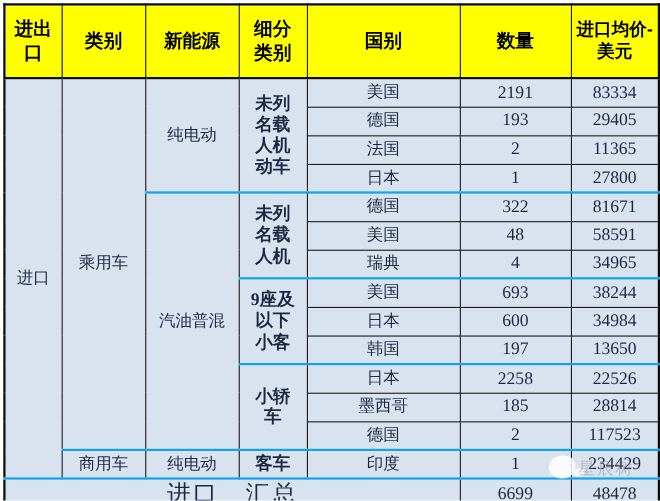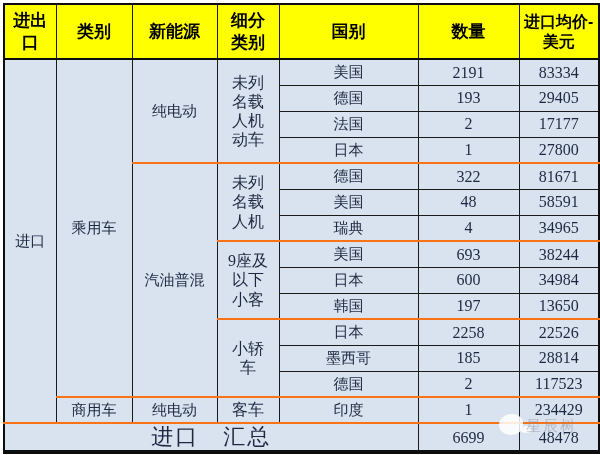--- a/index.html
+++ b/index.html
@@ -25,42 +25,42 @@
     border-bottom: 4px solid #0d0d0d;
   }
   th, td {
     border: 1px solid #1a1a1a;
     text-align: center;
     vertical-align: middle;
     overflow: hidden;
     padding: 0 7px;
     word-break: break-all;
   }
-  thead tr { height: 55px; margin-top: 24px; }
+  thead tr { height: 67px; margin-top: 24px; }
   tbody tr { height: 26px; }
   tr.sumrow { height: 25px; }
   th {
     background: #FFFF00;
     color: #000000;
     font-weight: bold;
     font-size: 17px;
     line-height: 1.25;
     border-bottom: 2px solid #0d0d0d;
     font-family: "Liberation Sans", sans-serif;
   }
   th.price-h { padding: 0 4px; font-size: 16px; }
   td {
     color: #1C2840;
     font-size: 15px;
     line-height: 1.2;
     font-family: "Liberation Serif", "DejaVu Serif", serif;
   }
-  td.sub { padding: 0 9px; font-size: 16px; }
+  td.sub { padding: 0 9px; font-size: 16px; font-weight: bold; }
   td.num { font-size: 16px; }
-  tr.grp td { border-top: 2px solid #f97316; }
+  tr.grp td { border-top: 2px solid #0ea5e9; }
   td.sumlabel { font-size: 22px; letter-spacing: 2px; }
   
   .wm {
     position: absolute;
     left: 497px; top: 406px;
     width: 90px; height: 40px;
     pointer-events: none;
   }
   .wm-blob {
     position: absolute;
@@ -117,21 +117,21 @@
         <td class="num">83334</td>
       </tr>
       <tr>
         <td>德国</td>
         <td class="num">193</td>
         <td class="num">29405</td>
       </tr>
       <tr>
         <td>法国</td>
         <td class="num">2</td>
-        <td class="num">17177</td>
+        <td class="num">11365</td>
       </tr>
       <tr>
         <td>日本</td>
         <td class="num">1</td>
         <td class="num">27800</td>
       </tr>
       <tr class="grp">
         <td rowspan="9">汽油普混</td>
         <td rowspan="3" class="sub">未列名载人机</td>
         <td>德国</td>

